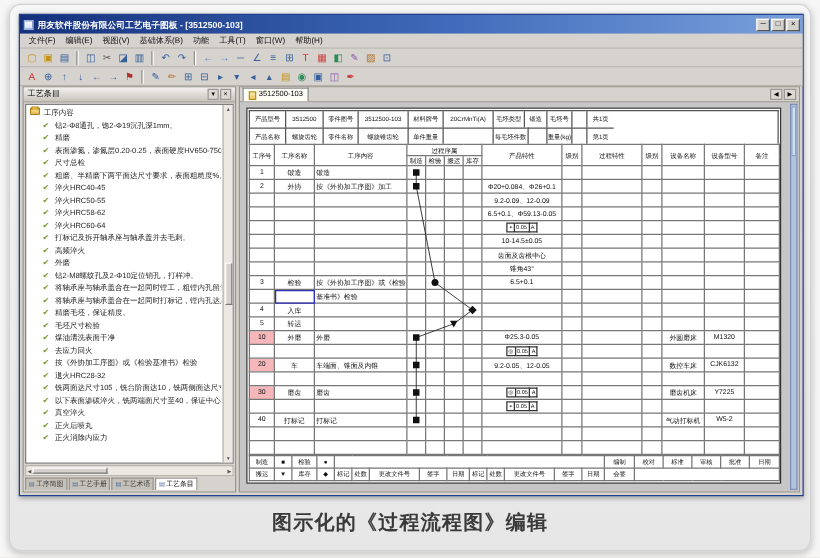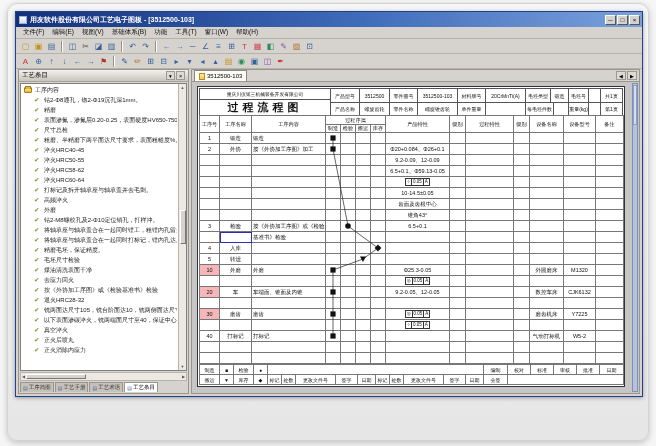--- a/index.html
+++ b/index.html
@@ -310,24 +310,20 @@
             <span>3512500-103</span>
           </span>
           <span class="dnav">
             <span class="dnavb">◀</span>
             <span class="dnavb">▶</span>
           </span>
         </div>
         <div class="canvas">
           <div class="sheet" id="sheet">
             <div class="hblock">
-              <div class="hleft">
-                <div class="hcompany">重庆川仪第三机械装备开发有限公司</div>
-                <div class="htitle">过程流程图</div>
-              </div>
               <div class="hright">
                 <div class="hrow" id="hrow1">
                     <div class="hcell" style="width: 28px;">产品型号</div>
                     <div class="hcell" style="width: 30px;">3512500</div>
                     <div class="hcell" style="width: 28px;">零件图号</div>
                     <div class="hcell" style="width: 40px;">3512500-103</div>
                     <div class="hcell" style="width: 28px;">材料牌号</div>
                     <div class="hcell" style="width: 40px;">20CrMnTi(A)</div>
                     <div class="hcell" style="width: 25px;">毛坯类型</div>
                     <div class="hcell" style="width: 18px;">锻造</div>
@@ -815,13 +811,14 @@
             </div>
           <div class="vscroll">
               <span class="thumb"></span>
             </div>
         </div>
       </div>
 
     </div>
   </div>
 
+  <div class="caption">图示化的《过程流程图》编辑</div>
 </div>
 
 </body></html>

